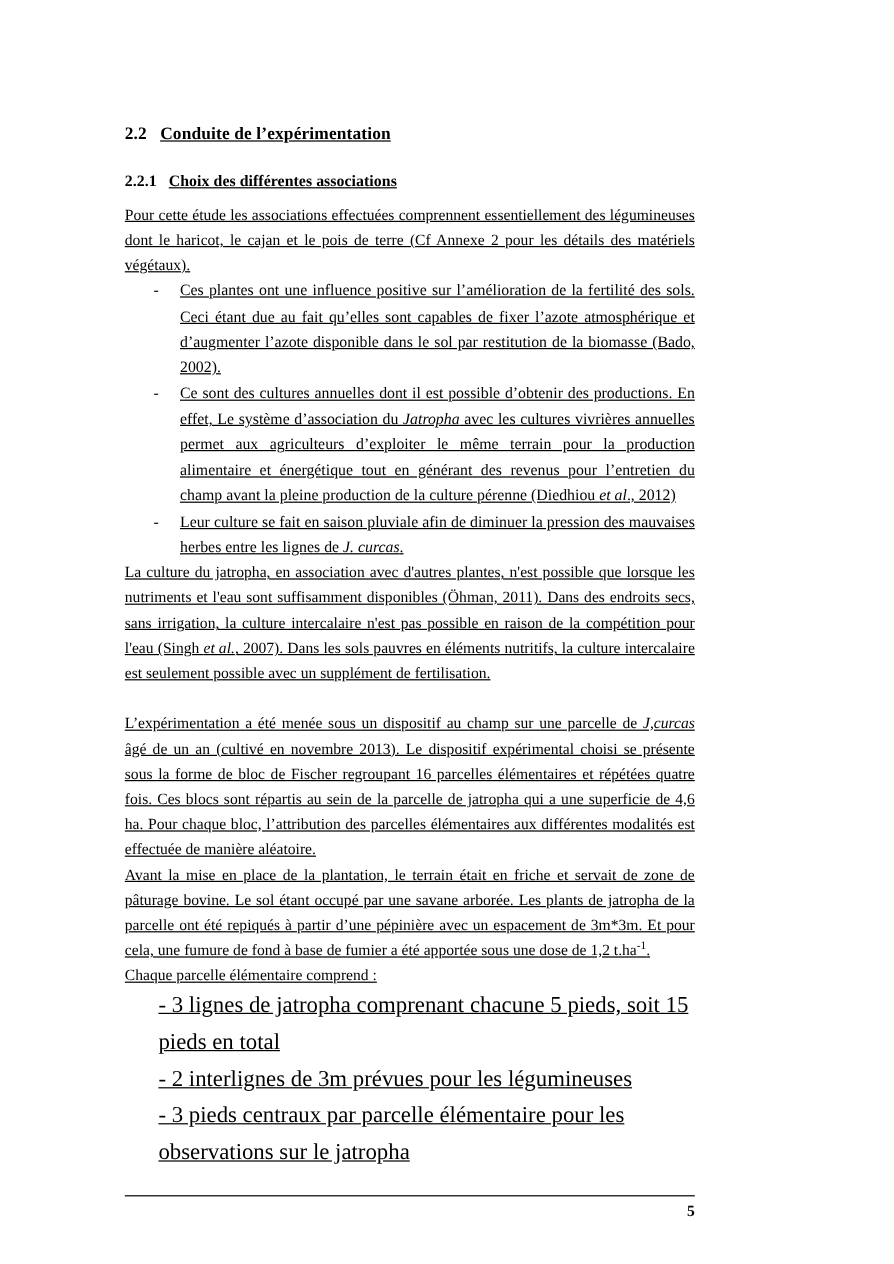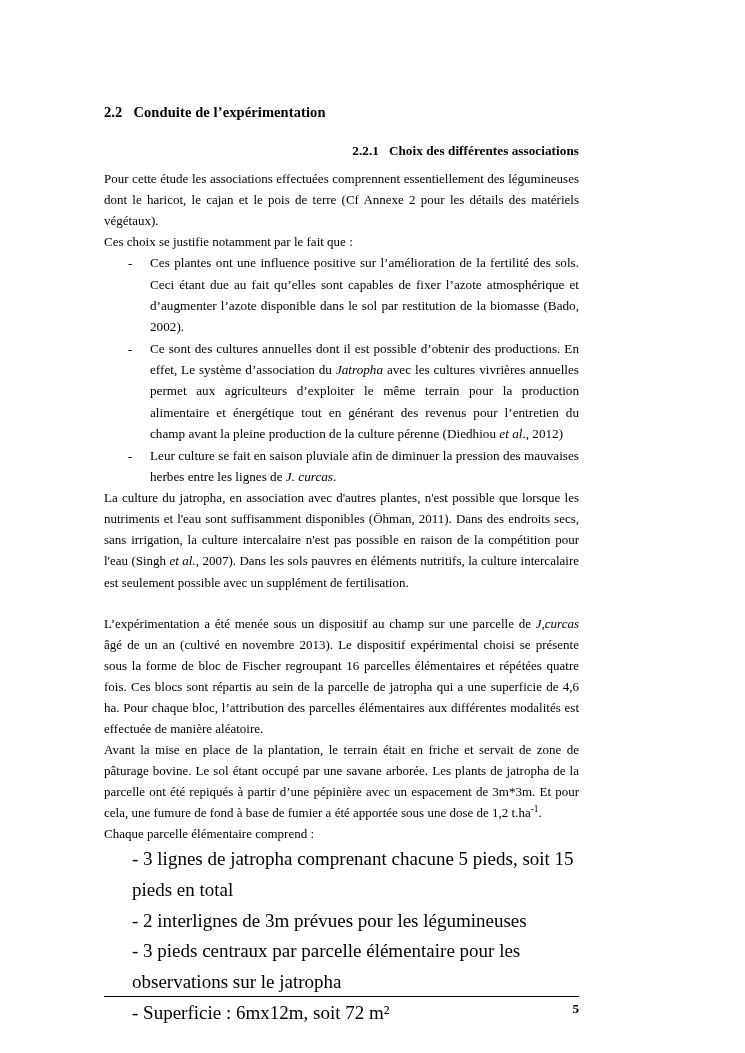--- a/index.html
+++ b/index.html
@@ -12,36 +12,37 @@
     background: #ffffff;
     font-family: "Liberation Serif", serif;
     color: #000000;
   }
   .page {
     position: relative;
     width: 634px;
     height: 1053px;
     box-sizing: border-box;
     padding: 104px 55px 0 104px;
+    text-decoration: underline;
   }
   h2.section-title {
     font-size: 14.5px;
     font-weight: bold;
     margin: 0 0 22px 0;
     letter-spacing: 0.1px;
   }
   h2.section-title .num {
     display: inline-block;
     margin-right: 11px;
   }
   h3.subsection-title {
     font-size: 13.2px;
     font-weight: bold;
     margin: 14px 0 9px 0;
-    text-align: right;
+    text-align: left;
     letter-spacing: 0.05px;
   }
   h3.subsection-title .num {
     display: inline-block;
     margin-right: 10px;
   }
   p.body {
     font-size: 13px;
     line-height: 1.62;
     margin: 0;
@@ -107,21 +108,20 @@
 
   <h2 class="section-title">
     <span class="num">2.2</span><span>Conduite de l’expérimentation</span>
   </h2>
 
   <h3 class="subsection-title">
     <span class="num">2.2.1</span><span>Choix des différentes associations</span>
   </h3>
 
   <p class="body">Pour cette étude les associations effectuées comprennent essentiellement des légumineuses dont le haricot, le cajan et le pois de terre (Cf Annexe 2 pour les détails des matériels végétaux).</p>
-  <p class="body nojust">Ces choix se justifie notamment par le fait que :</p>
 
   <ul class="bullets">
     <li>
       <span class="dash">-</span>
       <span>Ces plantes ont une influence positive sur l’amélioration de la fertilité des sols. Ceci étant due au fait qu’elles sont capables de fixer l’azote atmosphérique et d’augmenter l’azote disponible dans le sol par restitution de la biomasse (Bado, 2002).</span>
     </li>
     <li>
       <span class="dash">-</span>
       <span>Ce sont des cultures annuelles dont il est possible d’obtenir des productions. En effet, Le système d’association du <em>Jatropha</em> avec les cultures vivrières annuelles permet aux agriculteurs d’exploiter le même terrain pour la production alimentaire et énergétique tout en générant des revenus pour l’entretien du champ avant la pleine production de la culture pérenne (Diedhiou <em>et al</em>., 2012)</span>
     </li>
@@ -139,21 +139,20 @@
   <p class="body">L’expérimentation a été menée sous un dispositif au champ sur une parcelle de <em>J,curcas</em> âgé de un an (cultivé en novembre 2013). Le dispositif expérimental choisi se présente sous la forme de bloc de Fischer regroupant 16 parcelles élémentaires et répétées quatre fois. Ces blocs sont répartis au sein de la parcelle de jatropha qui a une superficie de 4,6 ha. Pour chaque bloc, l’attribution des parcelles élémentaires aux différentes modalités est effectuée de manière aléatoire.</p>
 
   <p class="body">Avant la mise en place de la plantation, le terrain était en friche et servait de zone de pâturage bovine. Le sol étant occupé par une savane arborée. Les plants de jatropha de la parcelle ont été repiqués à partir d’une pépinière avec un espacement de 3m*3m. Et pour cela, une fumure de fond à base de fumier a été apportée sous une dose de 1,2 t.ha<sup>-1</sup>.</p>
 
   <p class="body nojust">Chaque parcelle élémentaire comprend :</p>
 
   <ul class="dashlist">
     <li>- 3 lignes de jatropha comprenant chacune 5 pieds, soit 15 pieds en total</li>
     <li>- 2 interlignes de 3m prévues pour les légumineuses</li>
     <li>- 3 pieds centraux par parcelle élémentaire pour les observations sur le jatropha</li>
-    <li>- Superficie : 6mx12m, soit 72 m²</li>
   </ul>
 
   <div class="footer">
     <div class="footer-rule"></div>
     <div class="footer-num">5</div>
   </div>
 
 </div>
 
 </body></html>

